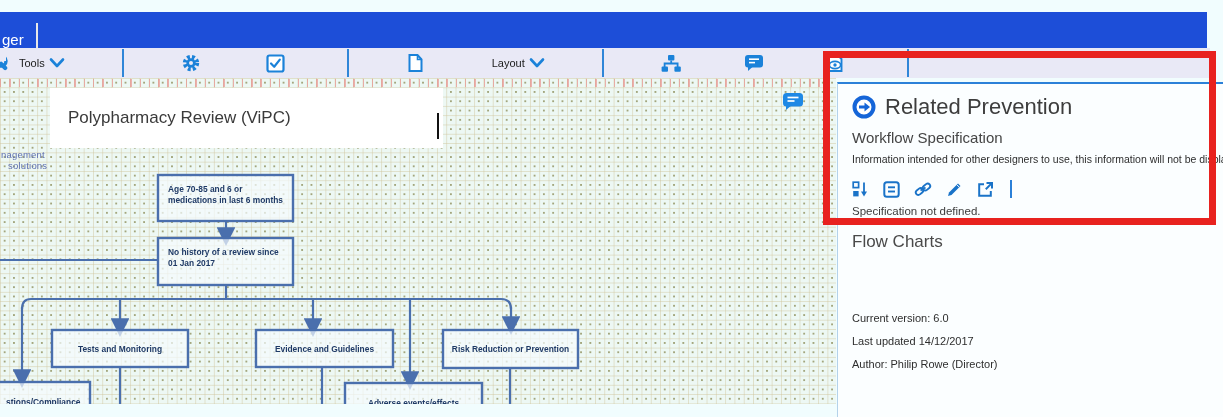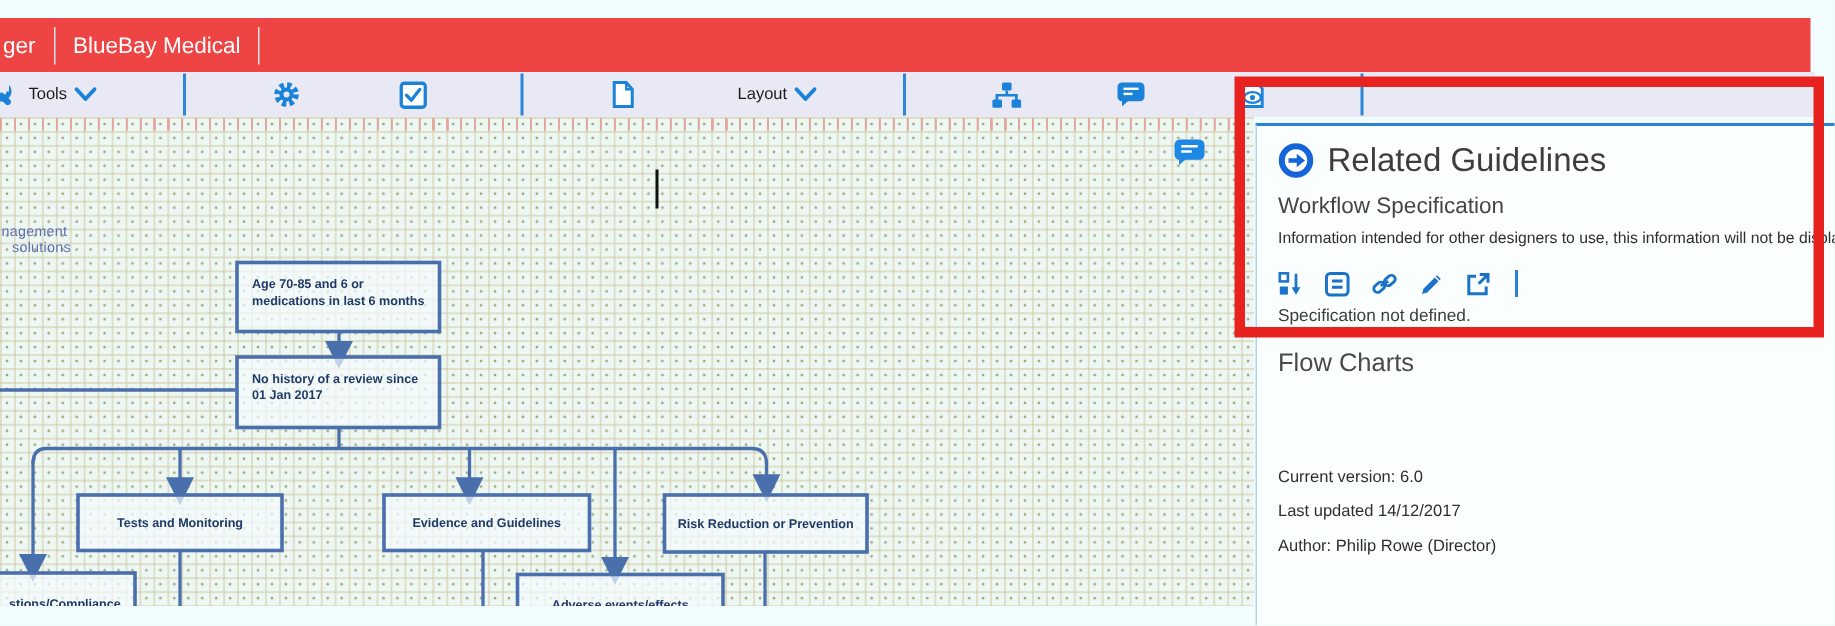--- a/index.html
+++ b/index.html
@@ -7,21 +7,21 @@
     position:relative;
     width:1223px;height:417px;
     overflow:hidden;
     background:#f1fdfe;
     font-family:"Liberation Sans", sans-serif;
     -webkit-font-smoothing:antialiased;
   }
   
   .titlebar{
     position:absolute;left:0;top:12px;width:1207px;height:36px;
-    background:#ef4444;color:#fff;display:flex;align-items:center;
+    background:#1d4ed8;color:#fff;display:flex;align-items:flex-end;
     font-size:15px;
   }
   .titlebar .tseg{padding:0 12px;white-space:nowrap;}
   .titlebar .tsep{width:1px;height:25px;background:#e8e8e8;}
   
   .toolbar{
     position:absolute;left:0;top:48px;width:1210px;height:30px;
     background:#e9e9f6;display:flex;align-items:center;overflow:hidden;gap:48px;
   }
   .tb-item{display:flex;align-items:center;margin:0 5px;flex:0 0 auto;}
@@ -80,21 +80,20 @@
     border:7px solid #e8221f;box-sizing:border-box;z-index:50;
     pointer-events:none;
   }
 </style>
 </head>
 <body>
 
 <div class="titlebar">
   <span class="tseg" style="padding-left:2px;">ger</span>
   <span class="tsep"></span>
-  <span class="tseg">BlueBay Medical</span>
   <span class="tsep"></span>
 </div>
 
 <div class="toolbar">
   <div class="tb-item" style="margin-left:-7px;">
     <svg class="tb-icon" width="20" height="20" viewBox="0 0 20 20">
       <circle cx="8" cy="8" r="5" fill="none" stroke="#1b82d9" stroke-width="3.4"></circle>
       <rect x="6" y="1" width="7" height="7" fill="#e9e9f6"></rect>
       <rect x="8" y="8" width="4.2" height="10" rx="2" fill="#1b82d9" transform="rotate(-45 10 13)"></rect>
     </svg>
@@ -191,20 +190,23 @@
         <text fill="#1f3a66" font-size="8.4" font-weight="bold" font-family="&quot;Liberation Sans&quot;, sans-serif" text-anchor="middle"><tspan x="324.5" y="273.5">Evidence and Guidelines</tspan></text>
         <rect x="443" y="252" width="135" height="38" fill="rgba(245,251,254,0.7)" stroke="#4a6fad" stroke-width="2.4"></rect>
         <text fill="#1f3a66" font-size="8.4" font-weight="bold" font-family="&quot;Liberation Sans&quot;, sans-serif" text-anchor="middle"><tspan x="510.5" y="274">Risk Reduction or Prevention</tspan></text>
         <rect x="-70" y="304" width="160" height="40" fill="rgba(245,251,254,0.7)" stroke="#4a6fad" stroke-width="2.4"></rect>
         <text fill="#1f3a66" font-size="8.4" font-weight="bold" font-family="&quot;Liberation Sans&quot;, sans-serif"><tspan x="6" y="327">stions/Compliance</tspan></text>
         <rect x="345" y="305" width="137" height="40" fill="rgba(245,251,254,0.7)" stroke="#4a6fad" stroke-width="2.4"></rect>
         <text fill="#1f3a66" font-size="8.4" font-weight="bold" font-family="&quot;Liberation Sans&quot;, sans-serif" text-anchor="middle"><tspan x="413.5" y="328">Adverse events/effects</tspan></text>
       </g>
   </svg>
 
+  <div class="flow-title-box">
+    <span class="flow-title">Polypharmacy Review (ViPC)</span>
+  </div>
   <div class="caret"></div>
 
   <div class="logo">
     <div>nagement</div>
     <div style="margin-left:7px;">solutions</div>
   </div>
 
   <svg class="canvas-bubble" width="22" height="19" viewBox="0 0 22 19">
     <rect x="1" y="1" width="20" height="13.5" rx="3.5" fill="#1e88e5"></rect>
     <polygon points="4,13 4,18 10,13" fill="#1e88e5"></polygon>
@@ -213,21 +215,21 @@
   </svg>
 </div>
 
 <div class="panel">
   <div class="panel-header">
     <svg width="24" height="24" viewBox="0 0 24 24">
       <circle cx="12" cy="12" r="9.5" fill="#fff" stroke="#1565d8" stroke-width="4"></circle>
       <line x1="7" y1="12" x2="14" y2="12" stroke="#1565d8" stroke-width="3"></line>
       <polygon points="12.5,7.5 18,12 12.5,16.5" fill="#1565d8"></polygon>
     </svg>
-    <span class="panel-header-text">Related Guidelines</span>
+    <span class="panel-header-text">Related Prevention</span>
   </div>
 
   <div class="panel-sub">Workflow Specification</div>
   <div class="panel-desc">Information intended for other designers to use, this information will not be displayed to users.</div>
 
   <div class="panel-icons">
     <svg width="17" height="17" viewBox="0 0 17 17">
       <rect x="1.2" y="1.2" width="5.4" height="5.4" fill="none" stroke="#1a73c8" stroke-width="1.7"></rect>
       <rect x="1.2" y="10" width="5.4" height="5.4" fill="#1a73c8"></rect>
       <line x1="12" y1="1.5" x2="12" y2="11" stroke="#1a73c8" stroke-width="1.8"></line>

